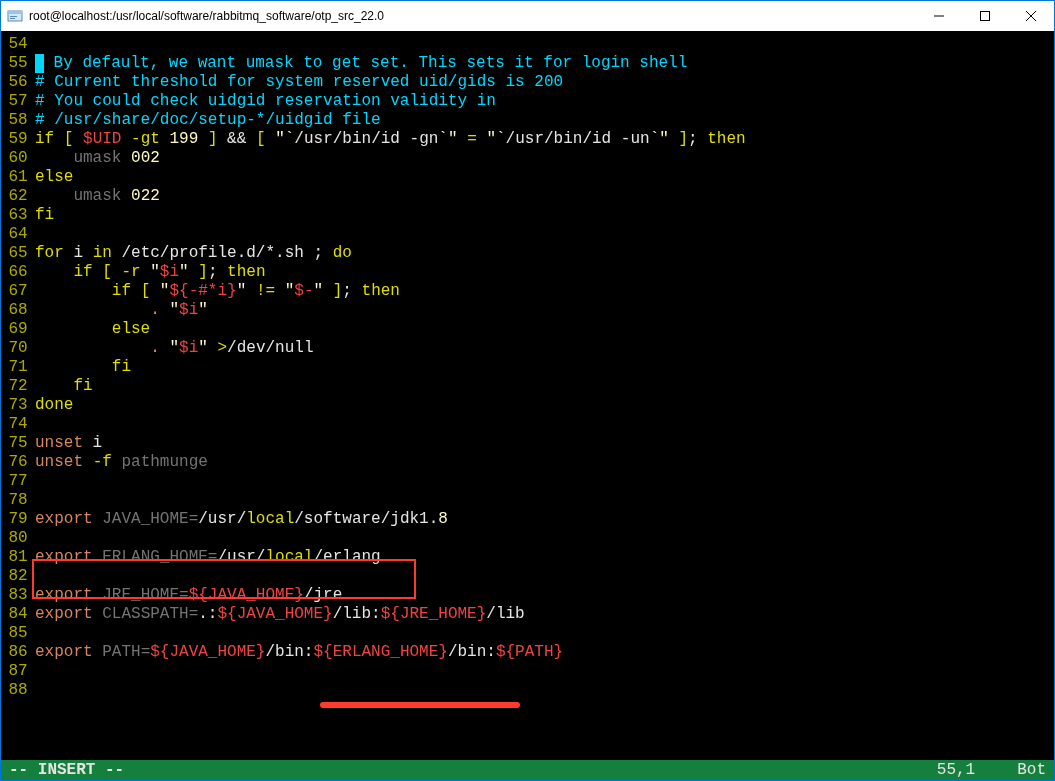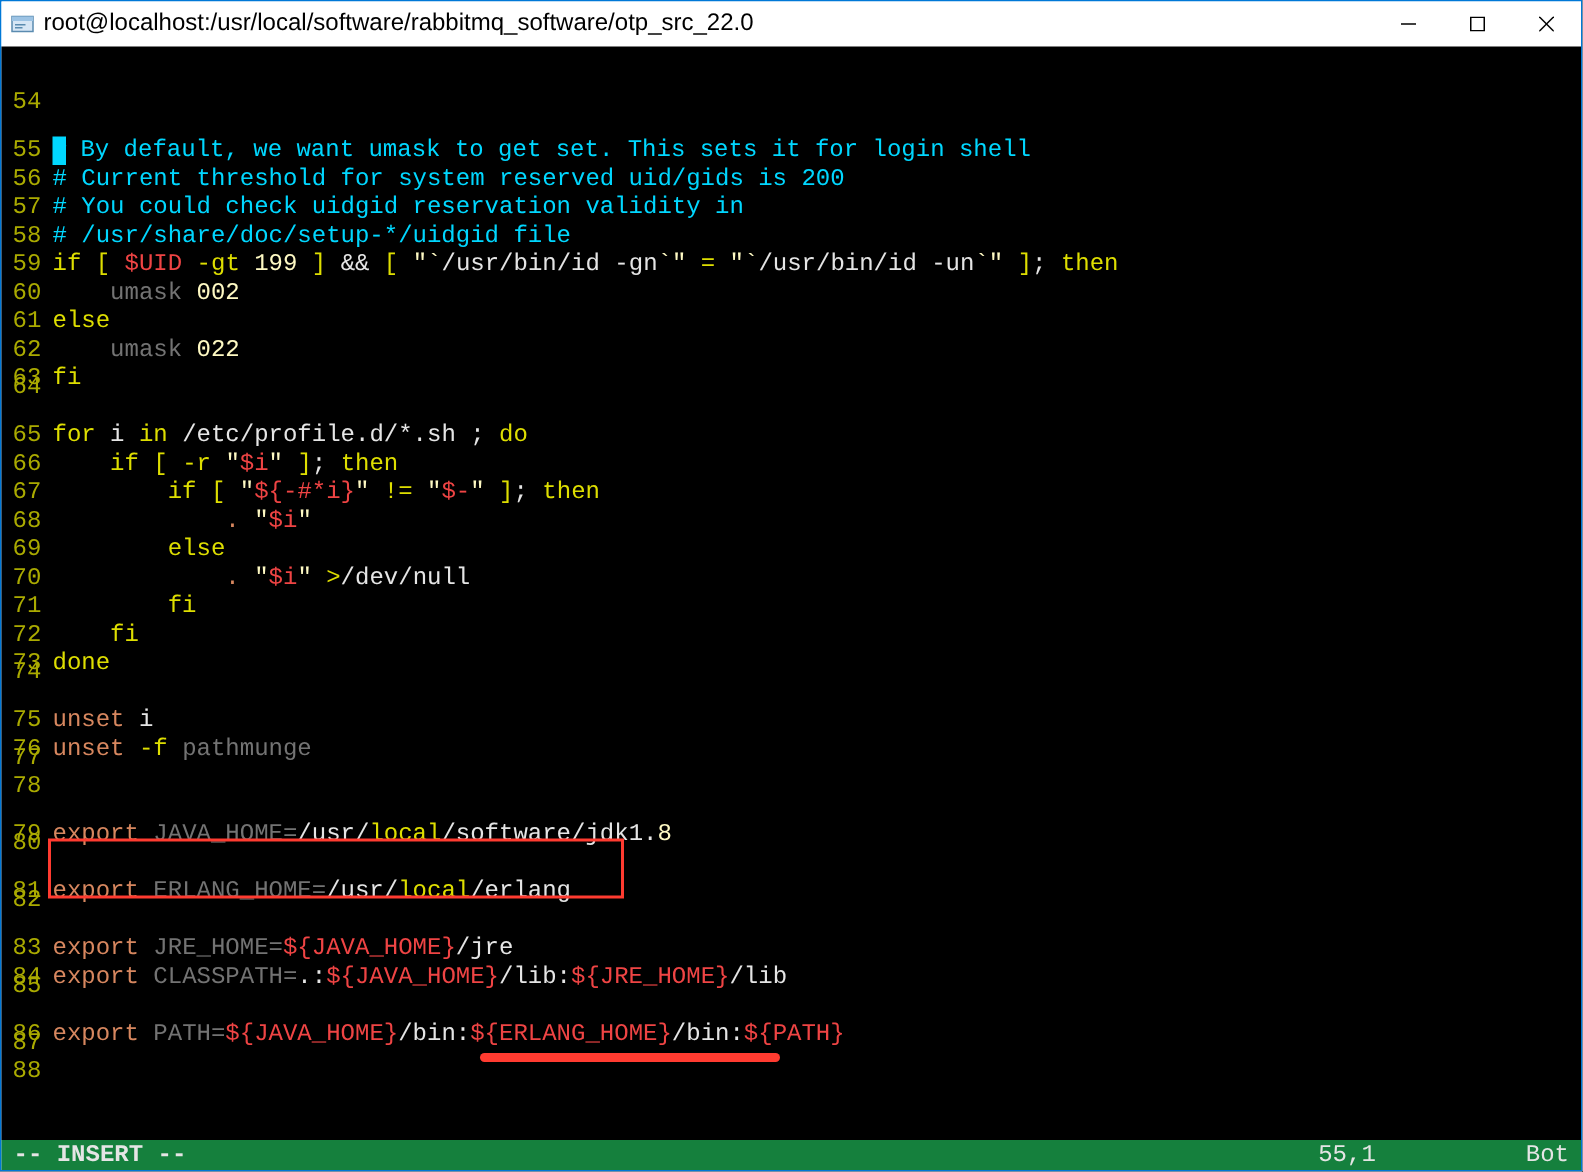--- a/index.html
+++ b/index.html
@@ -17,21 +17,21 @@
     border: 1px solid #0078d7;
     display: flex;
     flex-direction: column;
   }
   .titlebar {
     height: 30px;
     background: #ffffff;
     display: flex;
     align-items: center;
     padding-left: 6px;
-    font-size: 16px;
+    font-size: 12px;
     color: #000;
   }
   .titlebar .icon {
     width: 16px; height: 16px;
     margin-right: 6px;
     display: inline-flex; align-items: center; justify-content: center;
   }
   .titlebar .title { flex: 1; }
   .win-controls { display: flex; height: 100%; }
   .win-btn {
@@ -45,21 +45,21 @@
     font-family: "NSimSun","SimSun","Courier New", monospace;
     font-size: 16px;
     line-height: 19px;
     padding: 4px 6px 0 6px;
     white-space: pre;
     position: relative;
     overflow: hidden;
   }
   .row { display: flex; align-items: baseline; height: 19px; position: relative; }
   .ln { color: #aaaa00; width: 28px; text-align: center; padding-right: 6px; flex-shrink: 0; }
-  .code { flex: 1; position: relative; white-space: pre; margin-top: 37px; }
+  .code { flex: 1; position: relative; white-space: pre; }
   .c-cyan    { color: #737373; }
   .c-yellow  { color: #dede00; }
   .c-white   { color: #e5e5e5; }
   .c-orange  { color: #d7875f; }
   .c-magenta { color: #ef4444; }
   .c-red     { color: #fef9c3; font-family: Liberation Mono, monospace; }
   .c-comment { color: #00d7ff; }
   .highlight-box {
     position: absolute;
     border: 2px solid #ff3b30;
@@ -77,21 +77,21 @@
     background: #15803d;
     display: flex;
     font-family: "NSimSun","SimSun","Courier New", monospace;
     font-size: 16px;
     color: #e5e5e5;
     padding: 0 8px;
     align-items: center;
   }
   .statusline .mode { font-weight: bold; flex: 0 0 auto; }
   .statusline .spacer { flex: 1; }
-  .statusline .pos { margin-right: 100px; }
+  .statusline .pos { margin-right: 42px; }
   .cursor-block {
     display: inline-block;
     width: 9px;
     background: #00d7ff;
   }
 </style>
 </head>
 <body>
 
 <div class="window">

